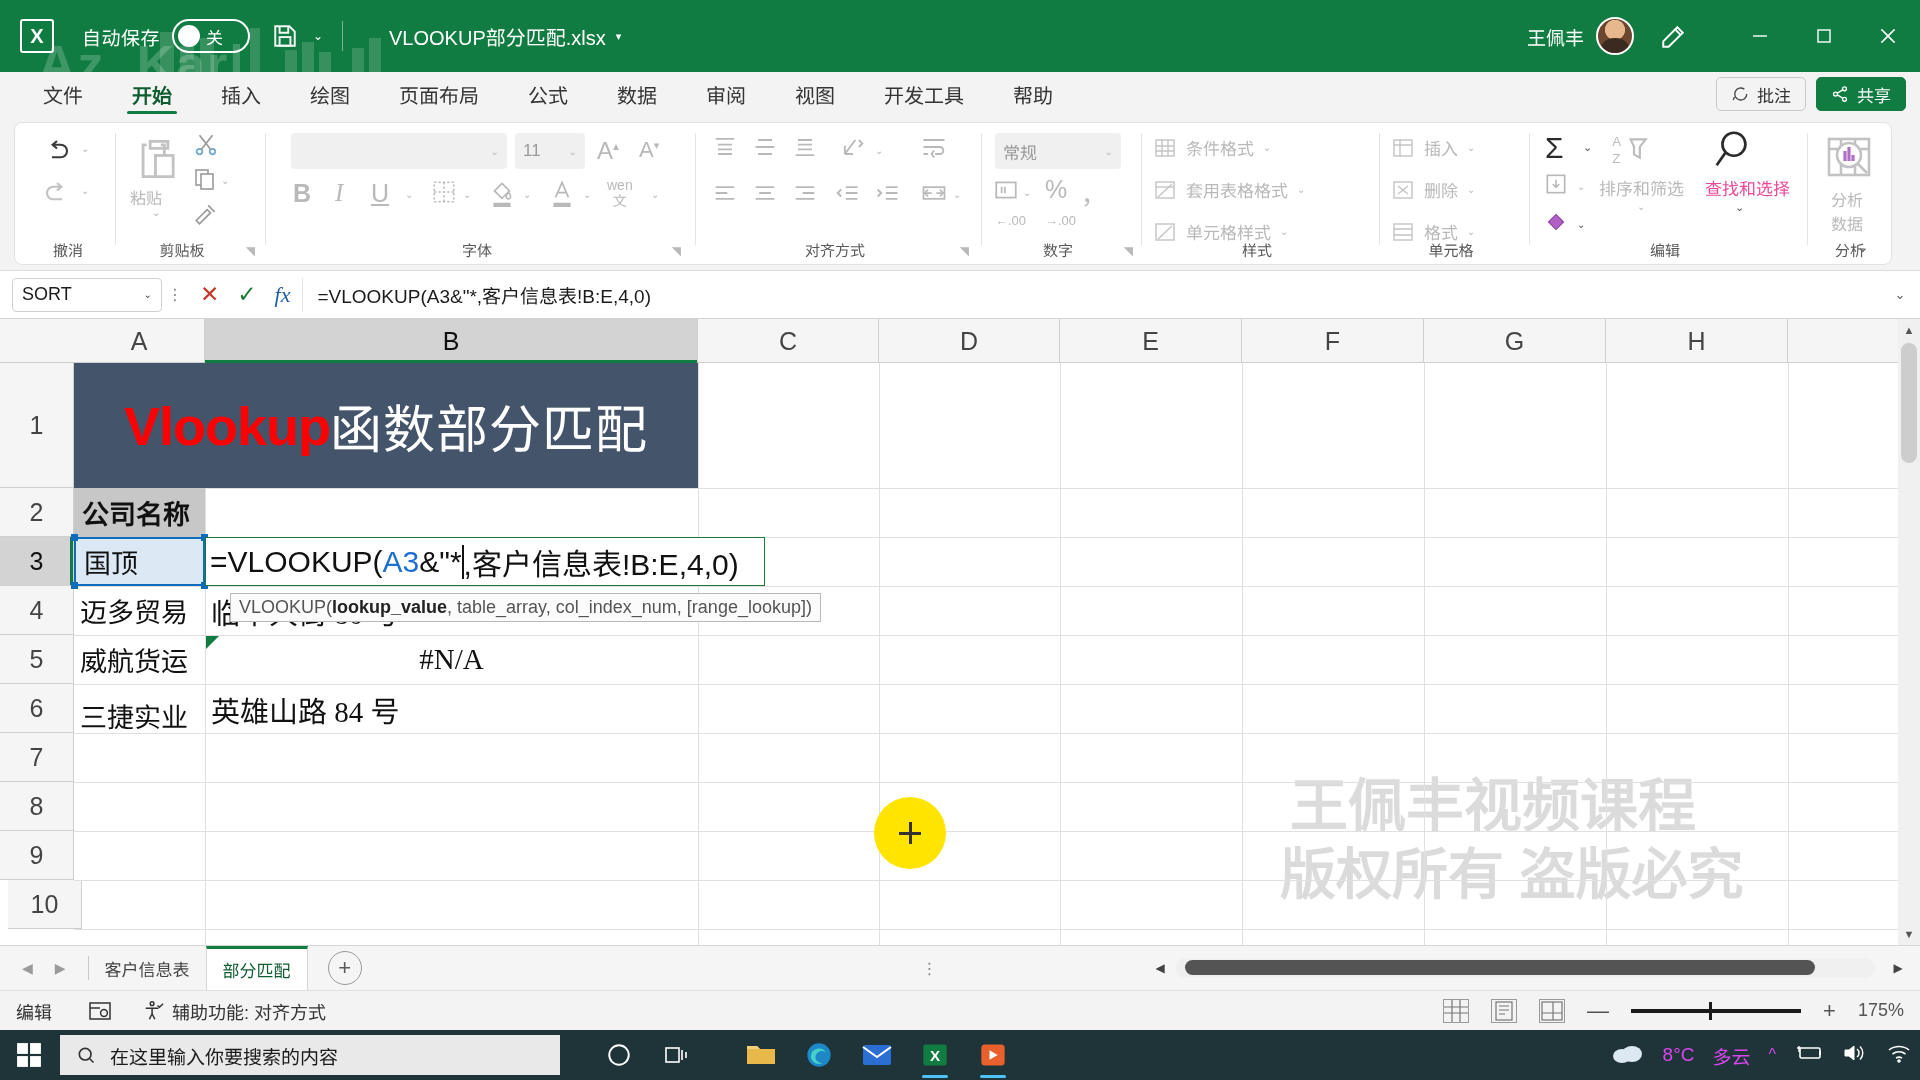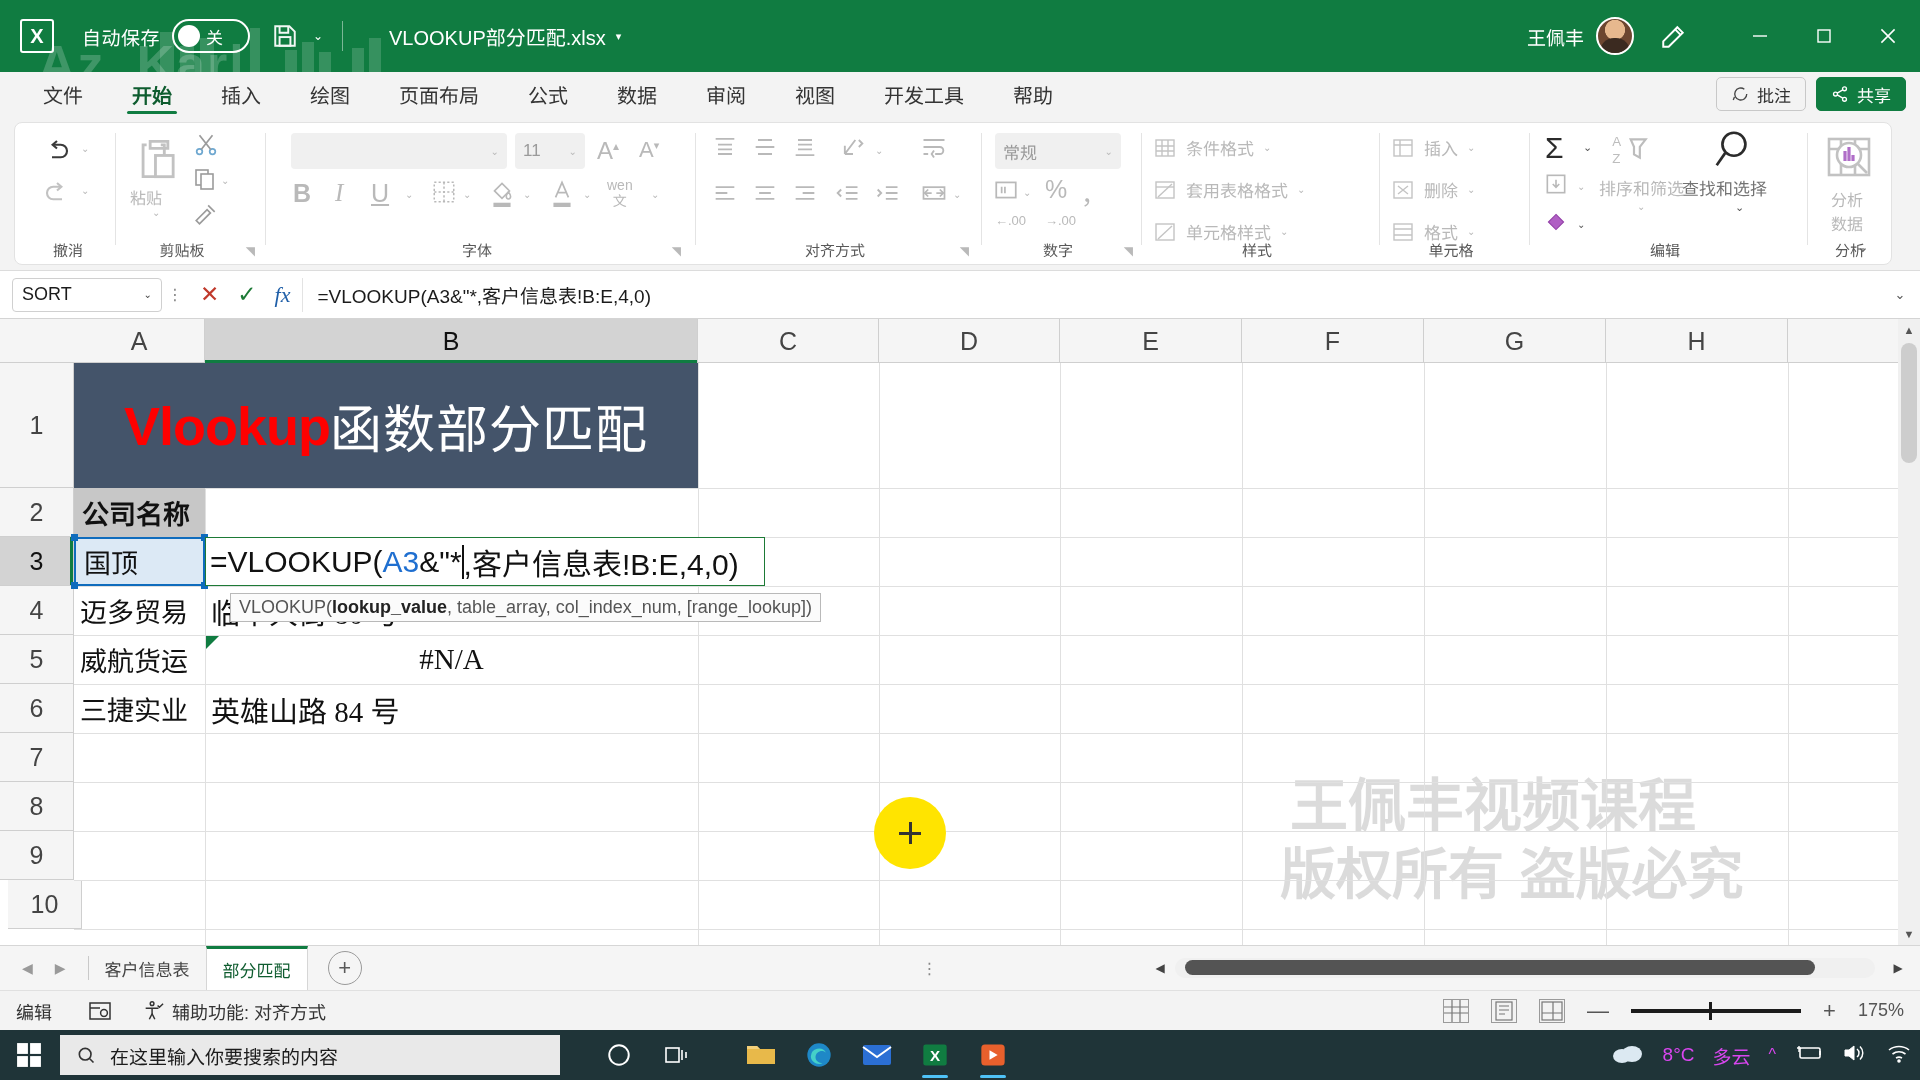--- a/index.html
+++ b/index.html
@@ -702,21 +702,21 @@
         </div>
         <div class="dis" style="position:absolute;left:68px;top:52px;font-size:17px;">排序和筛选</div>
         <div class="dd" style="position:absolute;left:106px;top:78px;">⌄</div>
 
         <div class="ic" style="position:absolute;left:178px;top:4px;">
           <svg width="46" height="46" viewBox="0 0 24 24" fill="none" stroke="#2b2b2b" stroke-width="1.4">
             <circle cx="13" cy="9" r="6"></circle>
               <path d="M8.5 13.5 4 20"></path>
           </svg>
         </div>
-        <div style="position:absolute;left:151px;top:52px;font-size:17px;color:#737373;">查找和选择</div>
+        <div style="position:absolute;left:174px;top:52px;font-size:17px;color:#ec4899;">查找和选择</div>
         <div style="position:absolute;left:204px;top:78px;font-size:11px;color:#555;">⌄</div>
         <div class="grp-label">编辑</div>
       </div>
       <div class="grp-sep" style="left:1792px;"></div>
 
       <div class="grp" style="left:1794px;width:82px;">
         <div class="ic" style="position:absolute;left:16px;top:10px;">
           <svg width="48" height="48" viewBox="0 0 24 24" fill="none" stroke="#c2c2c2" stroke-width="1.3">
             <rect x="2" y="3" width="20" height="18"></rect>
               <path d="M2 8h20M8 3v18M15 3v18"></path>
@@ -810,21 +810,21 @@
       <div class="hdrcell" style="left:0px; top:125px; width:131px; height:49px;">公司名称</div>
 
       <div class="selcell" style="left:0px; top:174px; width:131px; height:49px;">国顶</div>
       <div class="handle" style="left:-3px; top:171px;"></div>
       <div class="handle" style="left:127px; top:171px;"></div>
       <div class="handle" style="left:-3px; top:219px;"></div>
       <div class="handle" style="left:127px; top:219px;"></div>
 
       <div class="cell" style="left:0px; top:223px; width:131px; height:49px;">迈多贸易</div>
       <div class="cell" style="left:0px; top:272px; width:131px; height:49px;">威航货运</div>
-      <div class="cell" style="left:0px; top:321px; width:131px; height:49px;">三捷实业</div>
+      <div class="cell" style="left:0px; top:328px; width:131px; height:49px;">三捷实业</div>
 
       <div class="cell" style="left:131px; top:223px; width:493px; height:49px; font-size:29px;">临华大街 80 号</div>
       <div class="cell center" style="left:131px; top:272px; width:493px; height:49px; font-size:29px;">#N/A</div>
       <div class="errtri" style="left:132px; top:273px;"></div>
       <div class="cell" style="left:131px; top:321px; width:493px; height:49px; font-size:29px;">英雄山路 84 号</div>
 
       <div class="editcell" style="left:131px; top:174px; min-width:560px; height:49px;">
         <span>=VLOOKUP(</span>
           <span class="ref">A3</span>
           <span>&amp;"*</span>

